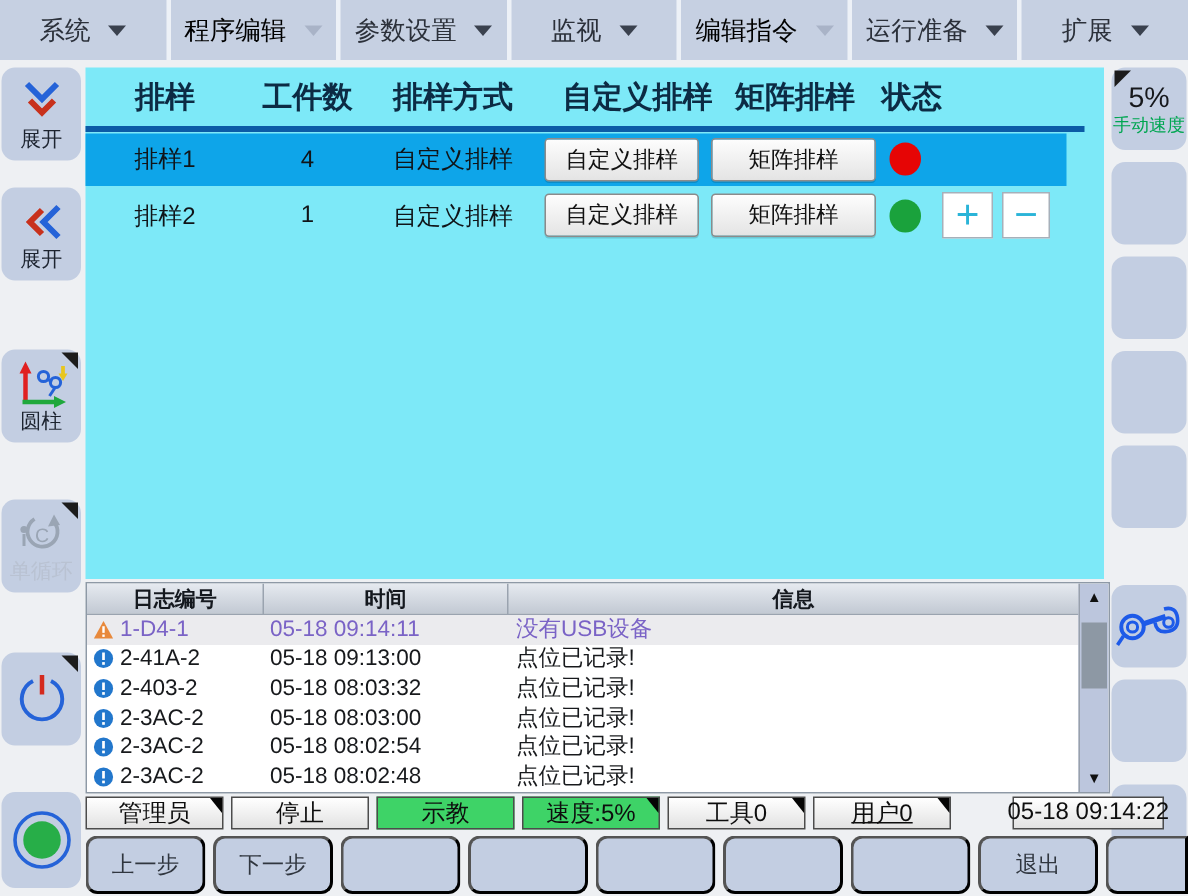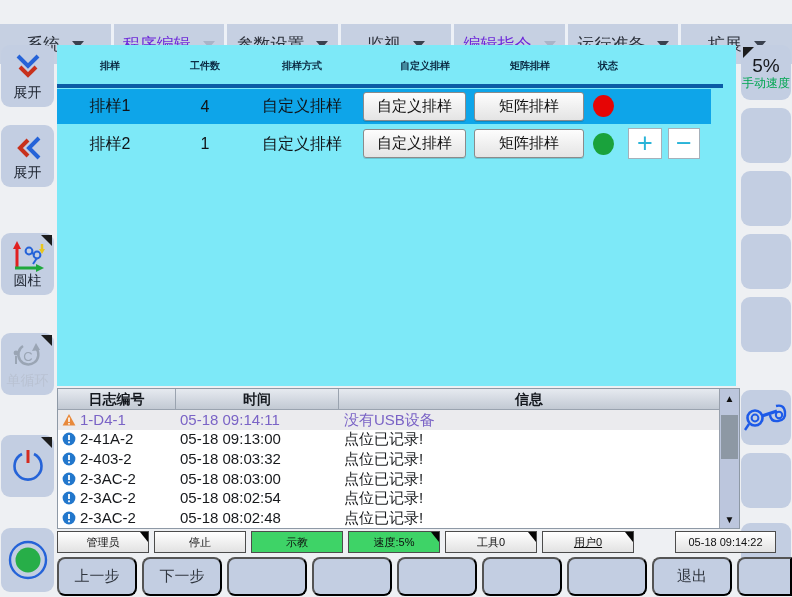--- a/index.html
+++ b/index.html
@@ -4,46 +4,46 @@
 <style>
   * { box-sizing: border-box; margin: 0; padding: 0; }
   html,body { width:792px; height:597px; }
   body {
     position: relative;
     background:#eef0f3;
     font-family:"Liberation Sans","DejaVu Sans",sans-serif;
     overflow:hidden;
   }
   
-  .menubar{position:absolute;left:0;top:0;width:792px;height:40px;background:#c6d0e2;display:flex;margin-top:24px;}
+  .menubar{position:absolute;left:0;top:0;width:792px;height:40px;background:#c6d0e2;display:flex;}
   .menu-item{flex:1;display:flex;align-items:center;justify-content:center;gap:12px;
     border-right:3px solid #edf1f7;font-size:17px;color:#2b303a;cursor:default;}
   .menu-item:last-child{border-right:none;}
-  .menu-item.disabled{color:#6d28d9;}
+  .menu-item.disabled{color:#000000;}
   .caret{width:0;height:0;border-left:6px solid transparent;border-right:6px solid transparent;border-top:7px solid #3a414e;}
   .menu-item.disabled .caret{border-top-color:#a9b3c7;}
 
   
   .sbtn{position:absolute;background:#c3cee2;border-radius:9px;display:flex;flex-direction:column;
     align-items:center;justify-content:center;font-size:14px;color:#1d2430;}
   .sbtn .lbl{line-height:16px;}
   .sbtn.disabled{color:#b9c2d2;}
   .corner-tr{position:absolute;top:2px;right:2px;width:0;height:0;border-top:11px solid #1c1c1c;border-left:11px solid transparent;}
   .corner-tl{position:absolute;top:2px;left:2px;width:0;height:0;border-top:11px solid #1c1c1c;border-right:11px solid transparent;}
 
   
   .lbtn{left:1px;width:53px;height:62px;}
   
   .rbtn{left:741px;width:50px;height:55px;}
   .speed-val{font-size:19px;color:#16181c;line-height:20px;}
   .speed-lbl{font-size:12px;color:#00a651;line-height:14px;}
 
   
   .main-panel{position:absolute;left:57px;top:45px;width:679px;height:341px;background:#7de9f8;}
-  .th{position:absolute;top:0;height:39px;line-height:41px;font-size:10px;font-weight:bold;color:#0c2b44;transform:translateX(-50%);white-space:nowrap;}
+  .th{position:absolute;top:0;height:39px;line-height:41px;font-size:20px;font-weight:bold;color:#0c2b44;transform:translateX(-50%);white-space:nowrap;}
   .head-line{position:absolute;left:0;top:39px;width:666px;height:4px;background:#0b5ba6;}
   .trow{position:absolute;left:0;height:35px;}
   .trow.r1{top:44px;width:654px;background:#0ea5e9;}
   .trow.r2{top:81px;width:679px;height:36px;}
   .cell{position:absolute;top:0;height:100%;display:flex;align-items:center;font-size:16px;color:#101418;transform:translateX(-50%);white-space:nowrap;}
   .tbtn{position:absolute;top:3px;height:29px;background:linear-gradient(#fdfdfd,#e4e4e4);
     border:1px solid #8b8b8b;border-radius:3px;font-size:15px;color:#111;display:flex;align-items:center;justify-content:center;
     box-shadow:0 1px 0 rgba(0,0,0,.15);}
   .dot{position:absolute;width:21px;height:22px;border-radius:50%;top:6px;}
   .pm-btn{position:absolute;top:2px;width:34px;height:31px;background:#fff;border:1px solid #a6b0ba;
@@ -59,21 +59,21 @@
   .log-id{position:absolute;left:22px;top:0;line-height:20px;}
   .log-time{position:absolute;left:122px;top:0;line-height:20px;}
   .log-msg{position:absolute;left:286px;top:0;line-height:20px;}
   .log-scroll{position:absolute;right:0;top:0;width:20px;height:139px;background:#bcc6dd;border-left:1px solid #98a0ac;}
   .scroll-arrow{position:absolute;left:0;width:19px;height:18px;display:flex;align-items:center;justify-content:center;font-size:10px;color:#101010;}
   .scroll-thumb{position:absolute;left:1px;top:26px;width:17px;height:44px;background:#8d98a4;}
 
   
   .statusbar{position:absolute;left:0;top:531px;width:792px;height:22px;}
   .sbox{position:absolute;top:0;height:22px;background:linear-gradient(#ffffff,#e2e2e2);border:1px solid #4c4c4c;
-    display:flex;align-items:center;justify-content:center;font-size:11px;color:#0e0e0e;white-space:nowrap;}
+    display:flex;align-items:center;justify-content:center;font-size:16px;color:#0e0e0e;white-space:nowrap;}
   .sbox.green{background:#3ed367;}
   .sbox .wedge{position:absolute;top:0;right:0;width:0;height:0;border-top:10px solid #050505;border-left:8px solid transparent;}
 
   
   .bbtn{position:absolute;top:557px;height:39px;width:80px;background:#c3cee2;border-radius:8px;
     display:flex;align-items:center;justify-content:center;font-size:15px;color:#30363f;}
   svg{display:block;}
 </style>
 </head>
 <body>

